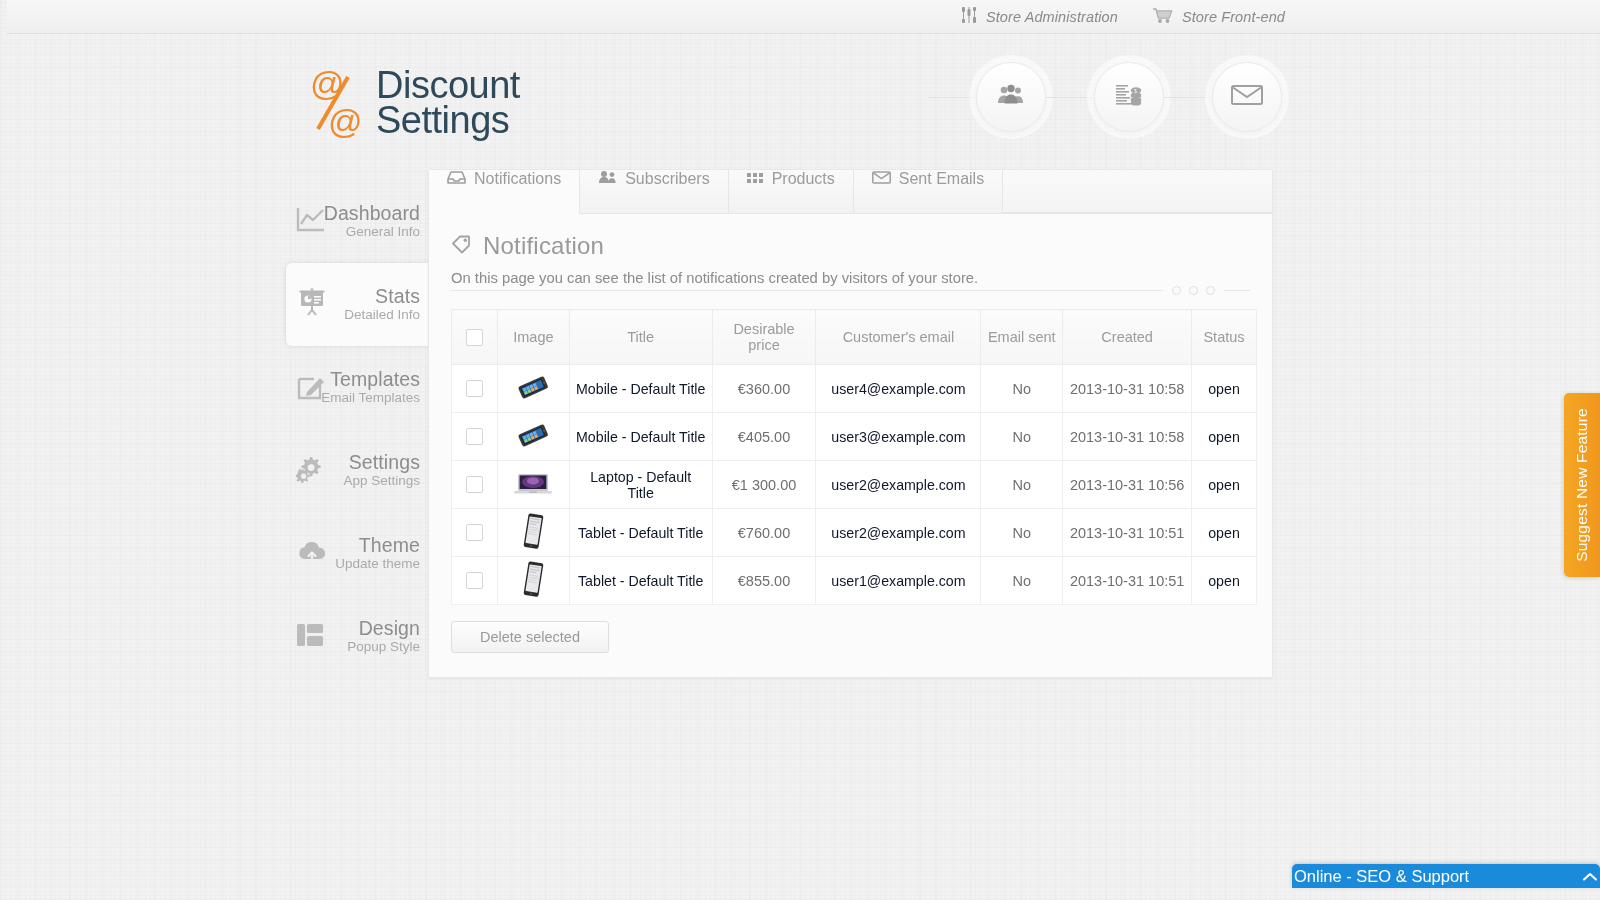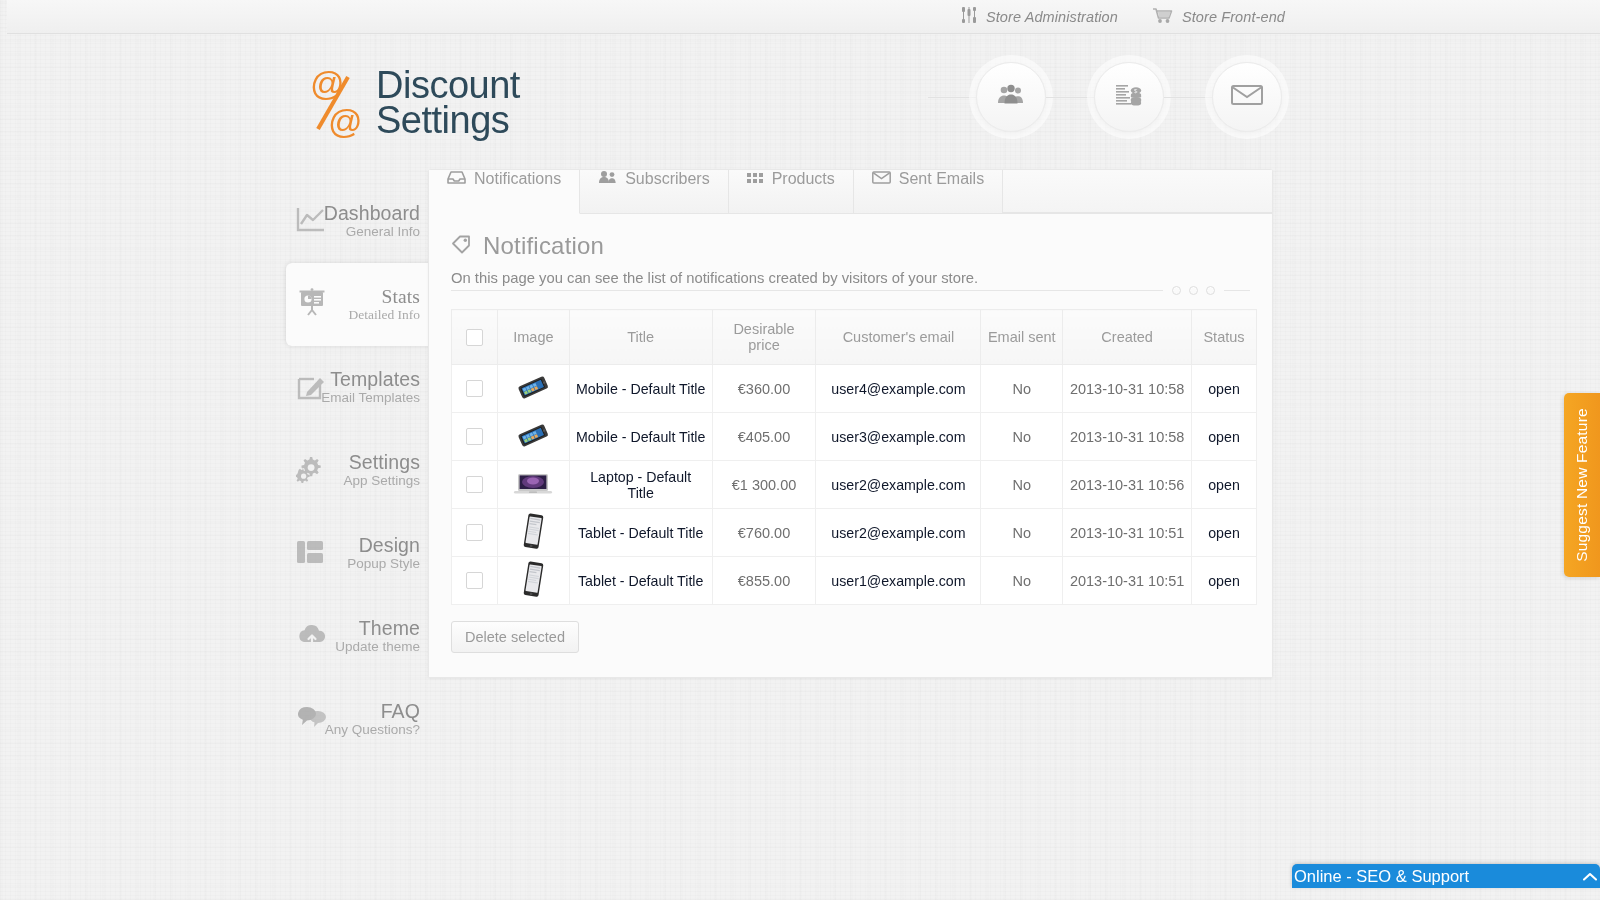--- a/index.html
+++ b/index.html
@@ -64,21 +64,21 @@
   .sidebar { position: absolute; left: 284px; top: 180px; width: 148px; }
   .nav-item {
     position: relative; height: 83px; padding: 0 12px 0 0;
     display: flex; align-items: center; justify-content: flex-end;
     cursor: pointer;
   }
   .nav-item.active {
     background: #fbfbfb;
     border-radius: 6px 0 0 6px;
     box-shadow: -2px 0 5px rgba(0,0,0,.04), 0 -2px 4px rgba(0,0,0,.03), 0 2px 4px rgba(0,0,0,.03);
-    margin-left: 2px; width: 146px; font-family: Liberation Serif, serif;
+    margin-left: 2px; width: 146px;
   }
   .nav-ico { position: absolute; left: 12px; top: 50%; transform: translateY(-50%); opacity: .62; }
   .nav-txt { text-align: right; }
   .nav-title {
     font-size: 19.5px; color: #8d8d8d; line-height: 1.08;
     letter-spacing: .1px;
   }
   .nav-sub { font-size: 13.5px; color: #aaaaaa; line-height: 1.25; }
 
   
@@ -148,21 +148,21 @@
   .col-status { width: 65px; }
   .lnk { color: #0f172a; cursor: pointer; font-size: 14.2px; }
   .cb {
     width: 17px; height: 17px; border: 1px solid #d6d6d6;
     background: #fff; border-radius: 2px; display: inline-block;
     cursor: pointer; vertical-align: middle;
   }
   .thumb { display: inline-block; vertical-align: middle; }
 
   .btn-delete {
-    margin-top: 16px; padding: 7px 13px;
+    margin-top: 16px; padding: 7px 28px;
     font-size: 14.5px; color: #9a9a9a;
     background: linear-gradient(to bottom, #fdfdfd, #f2f2f2);
     border: 1px solid #dedede; border-radius: 3px; cursor: pointer;
     font-family: "Liberation Sans", sans-serif;
   }
 
   
   .suggest {
     position: absolute; right: 0; top: 393px;
     width: 36px; height: 184px;
@@ -352,57 +352,45 @@
       </svg>
     </span>
     <div class="nav-txt">
       <div class="nav-title">Settings</div>
       <div class="nav-sub">App Settings</div>
     </div>
   </div>
 
   <div class="nav-item">
     <span class="nav-ico">
+      <svg width="32" height="26" viewBox="0 0 32 26">
+        <path d="M8 20 A6 6 0 0 1 8.5 8.2 A7.5 7.5 0 0 1 23 8.8 A5.6 5.6 0 0 1 24 20 Z" fill="#9c9c9c"></path>
+        <path d="M16 22 L16 14 M12.5 17 L16 13.5 L19.5 17" fill="none" stroke="#f2f2f2" stroke-width="2.2" stroke-linecap="round" stroke-linejoin="round"></path>
+      </svg>
+    </span>
+    <div class="nav-txt">
+      <div class="nav-title">Theme</div>
+      <div class="nav-sub">Update theme</div>
+    </div>
+  </div>
+
+  <div class="nav-item">
+    <span class="nav-ico">
       <svg width="28" height="26" viewBox="0 0 28 26">
         <rect x="1" y="2" width="8" height="22" rx="1.5" fill="#9c9c9c"></rect>
         <rect x="11" y="2" width="16" height="9" rx="1.5" fill="#9c9c9c"></rect>
         <rect x="11" y="14" width="16" height="10" rx="1.5" fill="#9c9c9c"></rect>
       </svg>
     </span>
     <div class="nav-txt">
       <div class="nav-title">Design</div>
       <div class="nav-sub">Popup Style</div>
     </div>
   </div>
 
-  <div class="nav-item">
-    <span class="nav-ico">
-      <svg width="32" height="26" viewBox="0 0 32 26">
-        <path d="M8 20 A6 6 0 0 1 8.5 8.2 A7.5 7.5 0 0 1 23 8.8 A5.6 5.6 0 0 1 24 20 Z" fill="#9c9c9c"></path>
-        <path d="M16 22 L16 14 M12.5 17 L16 13.5 L19.5 17" fill="none" stroke="#f2f2f2" stroke-width="2.2" stroke-linecap="round" stroke-linejoin="round"></path>
-      </svg>
-    </span>
-    <div class="nav-txt">
-      <div class="nav-title">Theme</div>
-      <div class="nav-sub">Update theme</div>
-    </div>
-  </div>
-
-  <div class="nav-item">
-    <span class="nav-ico">
-      <svg width="30" height="26" viewBox="0 0 30 26">
-        <path d="M17 5 A8 6 0 1 1 17 17 L13 21 L13.5 16.5 A8 6 0 0 1 17 5 Z" fill="#a8a8a8" transform="translate(5,1)"></path>
-        <path d="M11 2 A9 6.8 0 1 1 11 15.6 L6 20 L6.8 14.8 A9 6.8 0 0 1 11 2 Z" fill="#8e8e8e"></path>
-      </svg>
-    </span>
-    <div class="nav-txt">
-      <div class="nav-title">FAQ</div>
-      <div class="nav-sub">Any Questions?</div>
-    </div>
-  </div>
 </div>
 
 <div class="panel">
 
   <div class="tabs">
     <div class="tab active">
       <span class="ic">
         <svg width="19" height="15" viewBox="0 0 19 15">
           <path d="M1 9 L4 2 L15 2 L18 9 L18 13 L1 13 Z" fill="none" stroke="#9e9e9e" stroke-width="1.6" stroke-linejoin="round"></path>
           <path d="M1 9 L6 9 L7.3 11 L11.7 11 L13 9 L18 9" fill="none" stroke="#9e9e9e" stroke-width="1.6" stroke-linejoin="round"></path>

